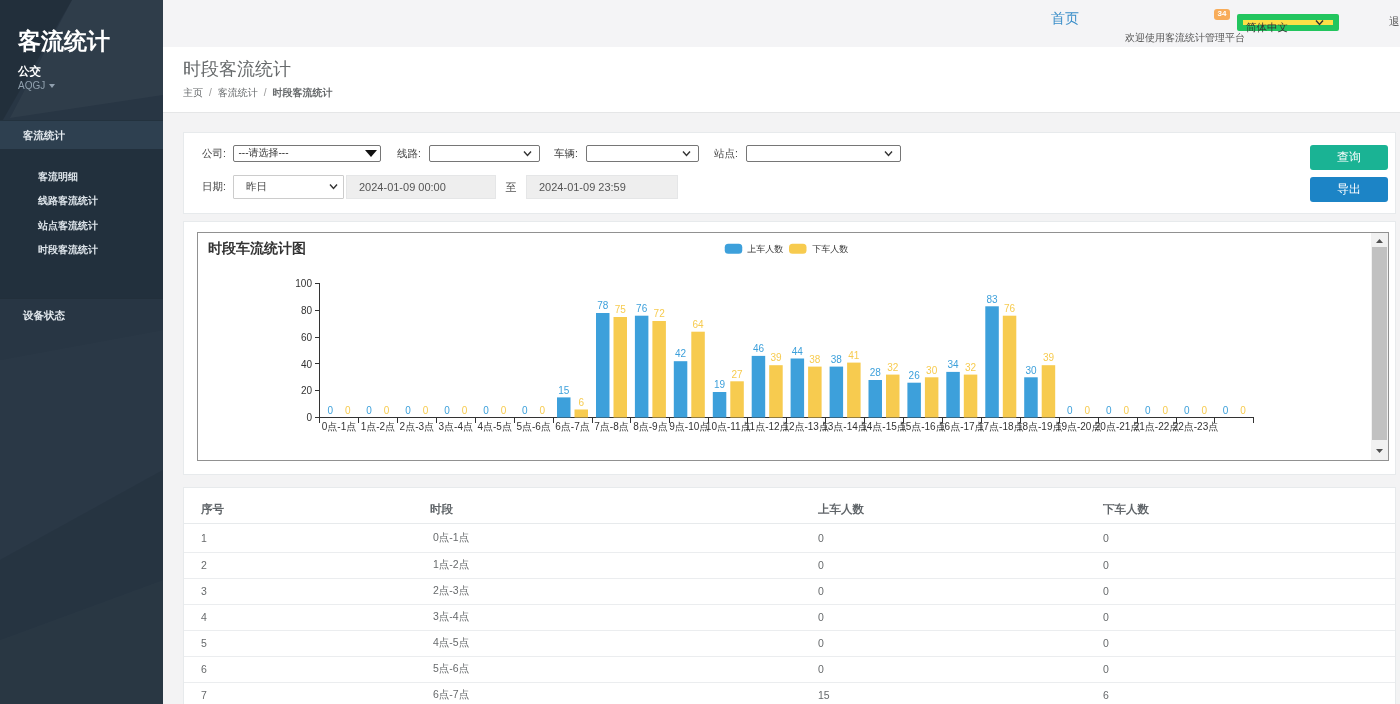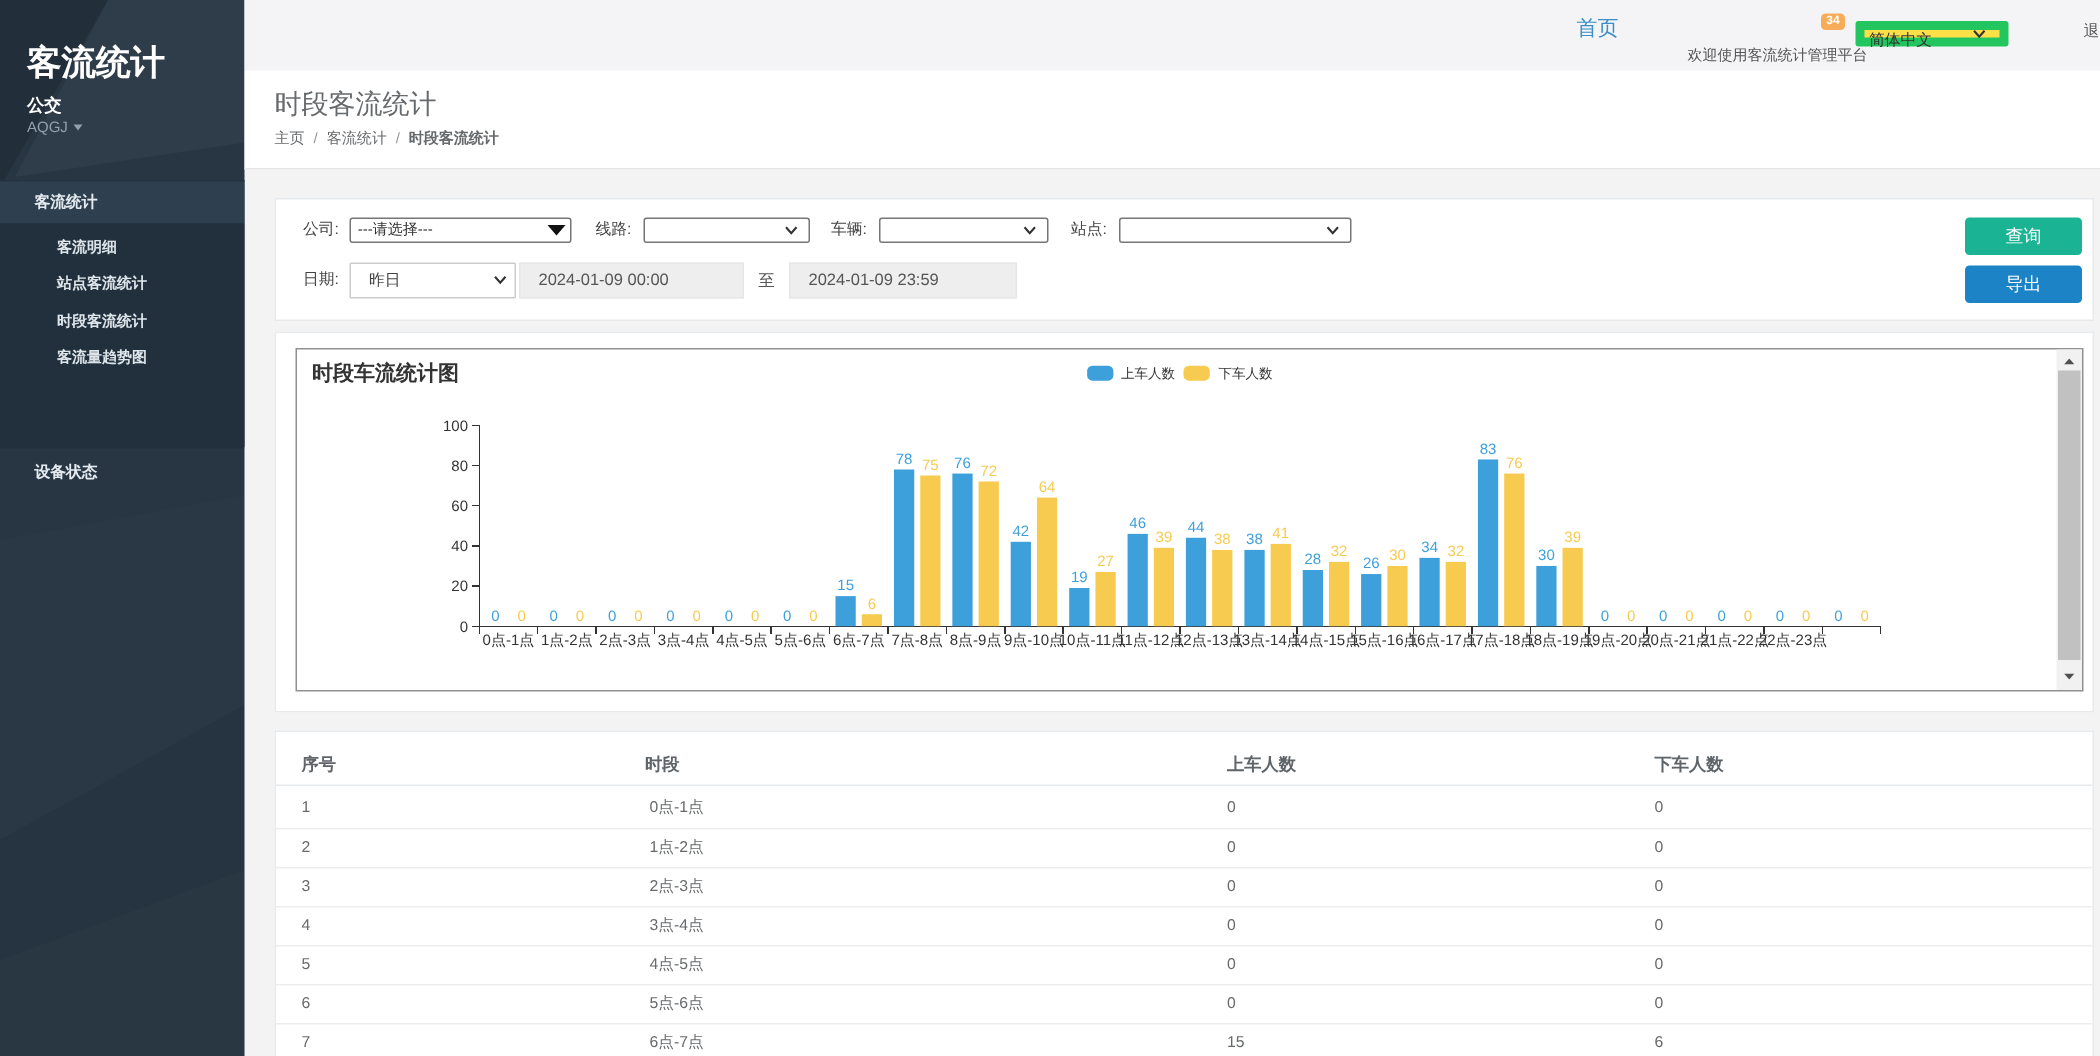--- a/index.html
+++ b/index.html
@@ -9,21 +9,21 @@
 
 
 #sidebar { left:0; top:0; width:163px; height:704px; background:#283644; }
 #sbtex { position:absolute; left:0; top:0; }
 #sb-title { position:absolute; left:18px; top:28px; font-size:23px; line-height:26px; font-weight:bold; color:#fff; letter-spacing:0; }
 #sb-org { position:absolute; left:18px; top:65px; font-size:11.5px; line-height:12px; font-weight:bold; color:#fff; }
 #sb-user { position:absolute; left:18px; top:79.5px; font-size:10px; line-height:11px; color:#90a0ae; }
 #sb-user .car { display:inline-block; width:0; height:0; border-left:3.5px solid transparent; border-right:3.5px solid transparent; border-top:4px solid #90a0ae; margin-left:4px; vertical-align:1px; }
 .nav1 { position:absolute; left:0; width:163px; font-size:10.5px; font-weight:600; color:#e4eaef; padding-left:23px; }
 #nav-kl { top:120px; height:29px; line-height:29px; background:#2e4050; border-top:1px solid rgba(0,0,0,0.22); }
-#subnav { position:absolute; left:0; top:149px; width:163px; height:149px; background:#22303d; padding-top:5px; }
+#subnav { position:absolute; left:0; top:149px; width:163px; height:149px; background:#22303d; padding-top:16px; }
 .nav2 { height:24.3px; line-height:24.3px; font-size:10px; font-weight:600; color:#dde4ea; padding-left:38px; }
 #nav-dev { top:298px; height:33px; line-height:33px; border-top:1px solid rgba(0,0,0,0.13); }
 #nav-base { top:331px; height:33px; line-height:33px; border-top:1px solid rgba(0,0,0,0.13); border-bottom:1px solid rgba(0,0,0,0.13); }
 
 
 #navbar { left:163px; top:0; width:1237px; height:47px; background:#f4f4f6; }
 #home { position:absolute; left:888px; top:11px; font-size:14px; line-height:14px; color:#3a8ec9; }
 #welcome { position:absolute; left:926px; top:33px; font-size:10px; line-height:10px; color:#555; white-space:nowrap;margin-left:36px; }
 #badge { position:absolute; left:1051px; top:9px; width:16px; height:10.5px; background:#f8ac59; border-radius:3px; color:#fff; font-size:8px; font-weight:bold; text-align:center; line-height:10.5px; }
 #langsel { position:absolute; left:1074px; top:14px; width:102px; height:16.5px; background:#fde047; border:6px solid #22c55e; border-radius:2px; font-size:10.5px; color:#333; line-height:14px; padding-left:3px; }
@@ -81,23 +81,23 @@
     <polygon points="0,360 163,330 163,470 0,560" fill="rgba(255,255,255,0.012)"></polygon>
     <polygon points="0,560 163,470 163,704 0,704" fill="rgba(0,0,0,0.035)"></polygon>
     <polygon points="0,640 163,580 163,704 0,704" fill="rgba(255,255,255,0.015)"></polygon>
   </svg>
   <div id="sb-title">客流统计</div>
   <div id="sb-org">公交</div>
   <div id="sb-user">AQGJ<span class="car"></span></div>
   <div class="nav1" id="nav-kl">客流统计</div>
   <div id="subnav">
     <div class="nav2">客流明细</div>
+    <div class="nav2">线路客流统计</div>
     <div class="nav2">站点客流统计</div>
     <div class="nav2">时段客流统计</div>
-    <div class="nav2">客流量趋势图</div>
   </div>
   <div class="nav1" id="nav-dev">设备状态</div>
 </div>
 
 <div class="abs" id="navbar">
   <div id="home">首页</div>
   <div id="welcome">欢迎使用客流统计管理平台</div>
   <div id="badge">34</div>
   <div id="langsel">简体中文<span class="chev" style="right:8px;">
         <svg width="9" height="7" viewBox="0 0 9 7">

